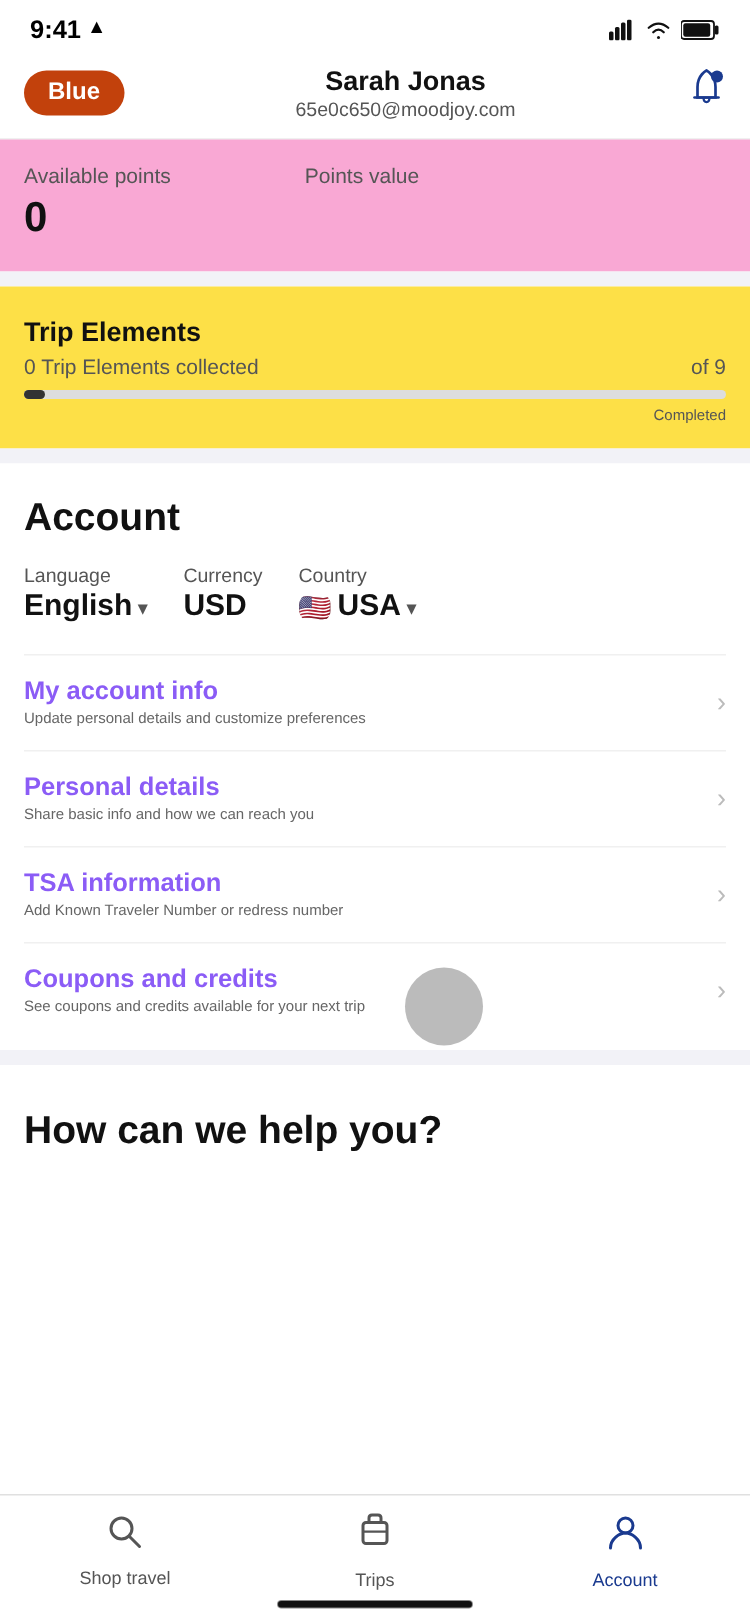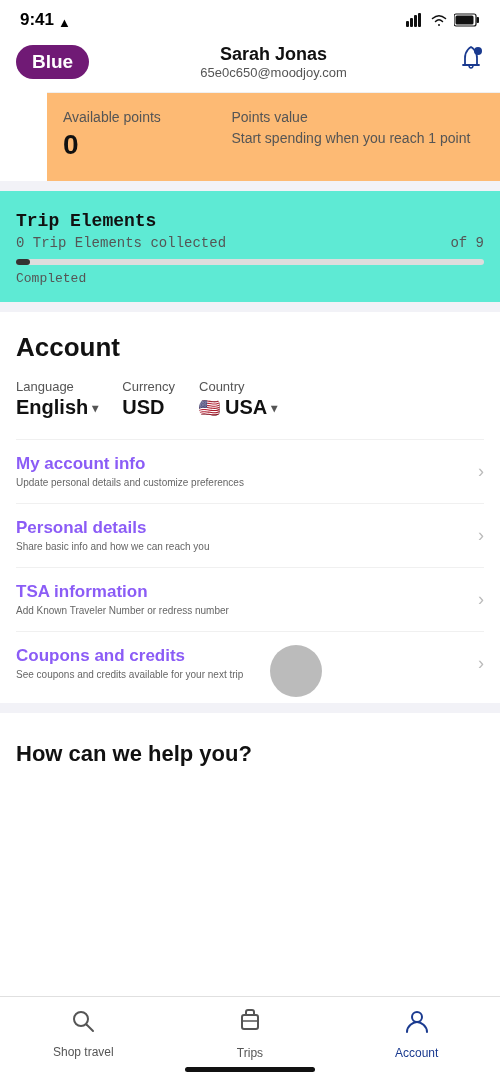--- a/index.html
+++ b/index.html
@@ -17,43 +17,43 @@
       display: flex;
       justify-content: space-between;
       align-items: center;
       padding: 10px 20px 6px;
       background: #fff;
     }
     .status-time {
       font-size: 17px;
       font-weight: 600;
       display: flex;
-      align-items: flex-end;
+      align-items: flex-start;
       gap: 4px;
     }
     .status-icons {
       display: flex;
       align-items: center;
       gap: 6px;
     }
 
     
     .header {
       display: flex;
       align-items: center;
       justify-content: space-between;
       padding: 8px 16px 12px;
       background: #fff;
     }
     .badge-blue {
-      background: #701a75;
+      background: #c2410c;
       color: #fff;
       border-radius: 20px;
       padding: 6px 16px;
-      font-size: 19px;
+      font-size: 16px;
       font-weight: 600;
     }
     .header-user {
       text-align: center;
     }
     .header-name {
       font-size: 18px;
       font-weight: 700;
       color: #111;
     }
@@ -63,23 +63,22 @@
     }
     .bell-icon {
       color: #1a3a8f;
       font-size: 24px;
     }
 
     
     .points-section {
       display: flex;
       padding: 16px 16px 20px;
-      background: #fdba74;
+      background: #f9a8d4;
       border-top: 1px solid #f0f0f0;
-      margin-left: 47px;
     }
     .points-left {
       flex: 1;
     }
     .points-right {
       flex: 1.5;
     }
     .points-label {
       font-size: 14px;
       color: #555;
@@ -98,22 +97,21 @@
 
     
     .section-divider {
       height: 10px;
       background: #f2f2f7;
     }
 
     
     .trip-elements {
       padding: 20px 16px 16px;
-      background: #5eead4;
-      font-family: Liberation Mono, monospace;
+      background: #fde047;
     }
     .trip-title {
       font-size: 18px;
       font-weight: 700;
       color: #111;
       margin-bottom: 4px;
     }
     .trip-row {
       display: flex;
       justify-content: space-between;
@@ -135,22 +133,22 @@
       border-radius: 3px;
       margin-bottom: 6px;
     }
     .progress-bar-fill {
       height: 100%;
       background: #333;
       border-radius: 3px;
       width: 3%;
     }
     .trip-completed {
-      text-align: left;
-      font-size: 13px;
+      text-align: right;
+      font-size: 10px;
       color: #555;
     }
 
     
     .account-section {
       padding: 20px 16px 8px;
       background: #fff;
     }
     .account-title {
       font-size: 26px;
@@ -222,21 +220,21 @@
       flex-shrink: 0;
       margin-left: 8px;
     }
 
     
     .help-section {
       padding: 28px 16px 16px;
       background: #fff;
     }
     .help-title {
-      font-size: 22px;
+      font-size: 26px;
       font-weight: 700;
       color: #111;
     }
 
     
     .bottom-nav {
       position: fixed;
       bottom: 0;
       width: 500px;
       background: #fff;
@@ -343,21 +341,20 @@
     </div>
   </div>
 
   <div class="points-section">
     <div class="points-left">
       <div class="points-label">Available points</div>
       <div class="points-value">0</div>
     </div>
     <div class="points-right">
       <div class="points-label">Points value</div>
-      <div class="points-desc">Start spending when you reach 1 point</div>
     </div>
   </div>
 
   <div class="section-divider"></div>
 
   <div class="trip-elements">
     <div class="trip-title">Trip Elements</div>
     <div class="trip-row">
       <span class="trip-collected">0 Trip Elements collected</span>
       <span class="trip-of">of 9</span>

